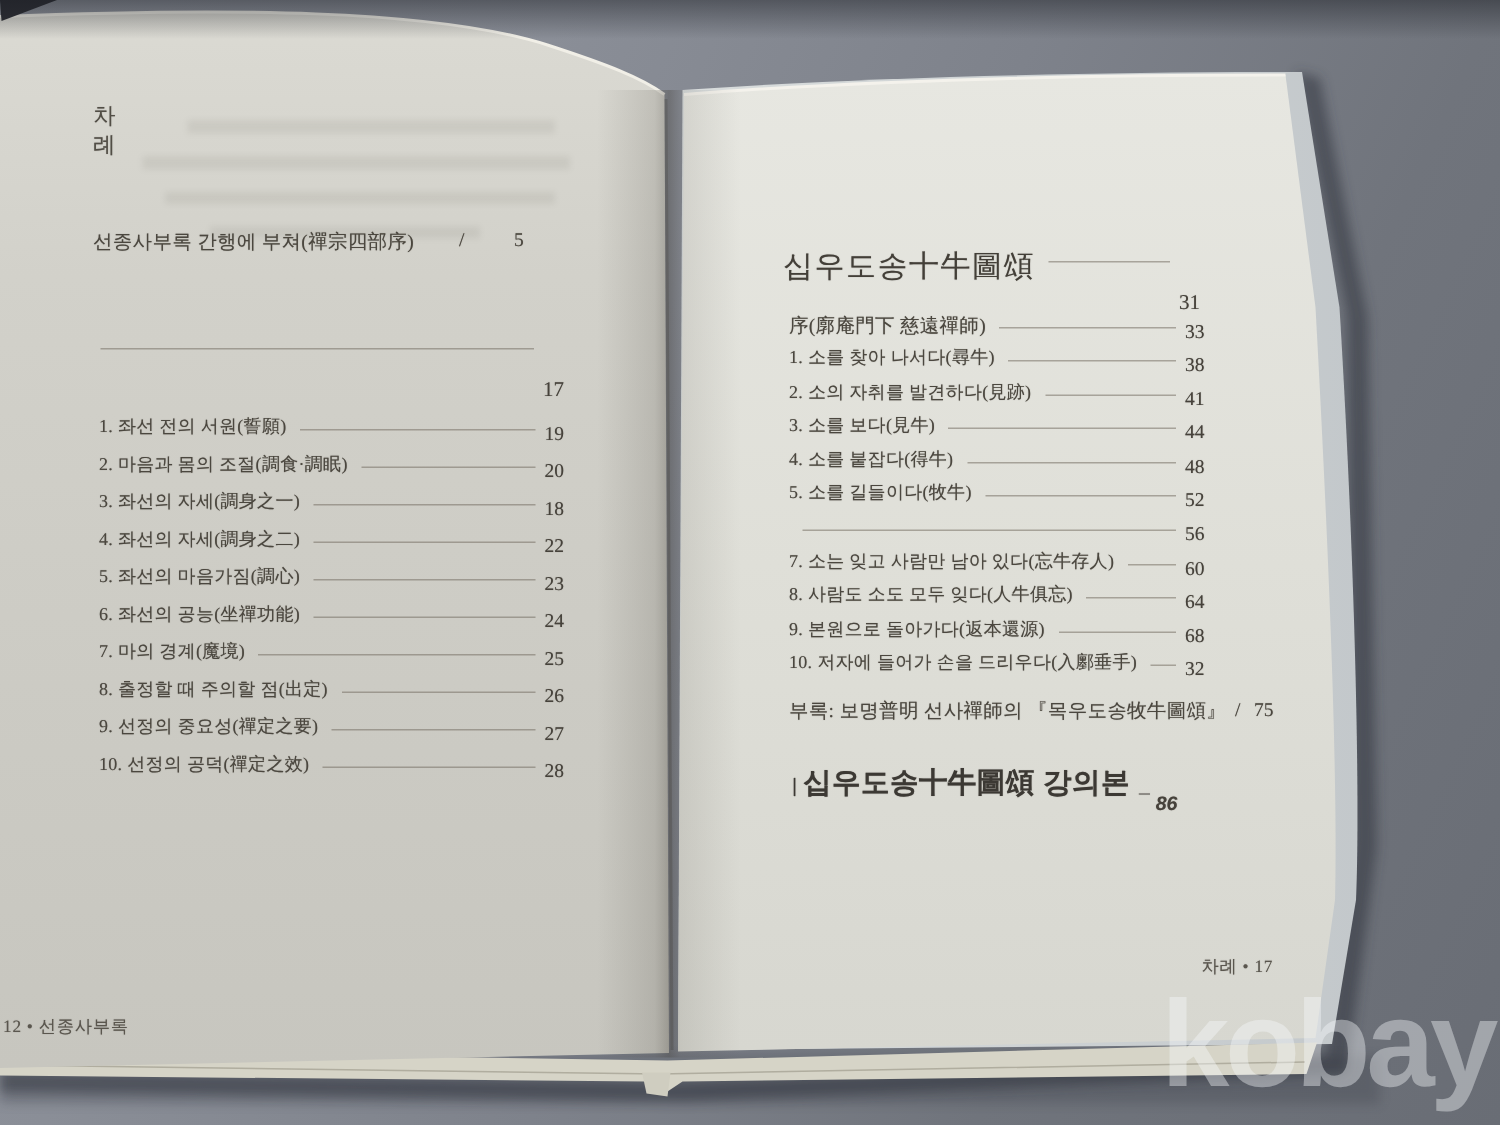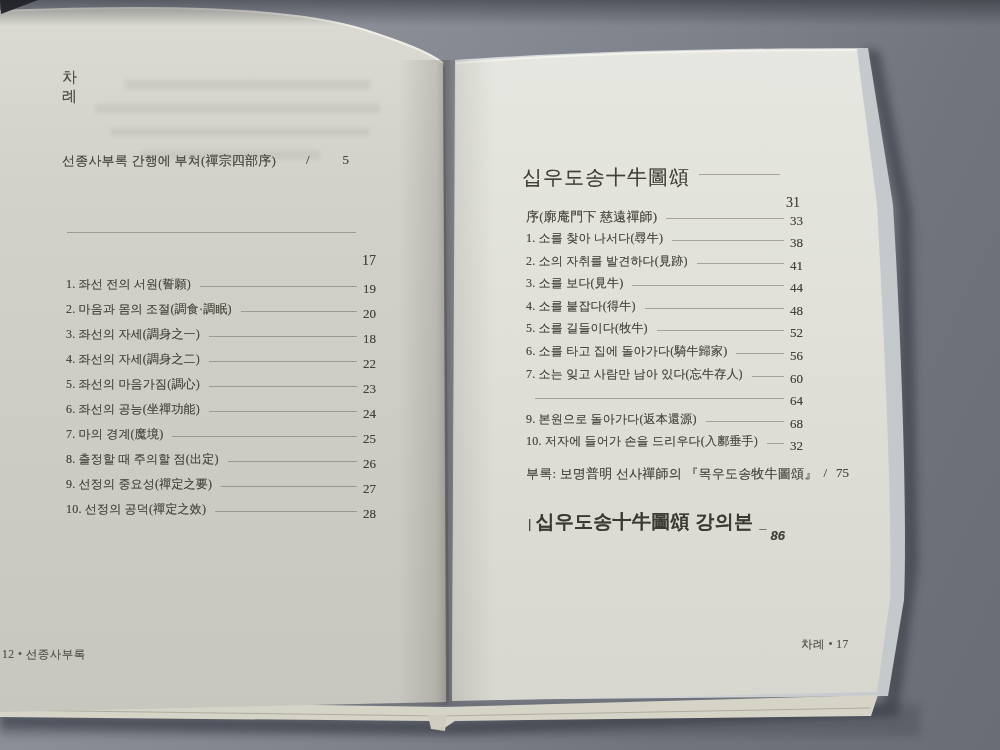--- a/index.html
+++ b/index.html
@@ -162,21 +162,21 @@
       <span class="lbl">9. 선정의 중요성(禪定之要)</span>
       <span class="leader"></span>
       <span class="num">27</span>
     </div>
     <div class="row" style="left:66px;top:501px;width:310px">
       <span class="lbl">10. 선정의 공덕(禪定之效)</span>
       <span class="leader"></span>
       <span class="num">28</span>
     </div>
 
-    <div class="footer" style="left:2px;top:647px">
+    <div class="footer" style="left:2px;top:677px">
       <span>12</span>
       <span>•</span>
       <span>선종사부록</span>
     </div>
   </div>
 
   <div class="pagetext">
     <div class="row h1" style="left:522px;top:164px;width:278px">
       <span class="lbl">십우도송十牛圖頌</span>
       <span class="leader"></span>
@@ -208,30 +208,30 @@
       <span class="lbl">4. 소를 붙잡다(得牛)</span>
       <span class="leader"></span>
       <span class="num">48</span>
     </div>
     <div class="row" style="left:526px;top:320px;width:277px">
       <span class="lbl">5. 소를 길들이다(牧牛)</span>
       <span class="leader"></span>
       <span class="num">52</span>
     </div>
     <div class="row" style="left:526px;top:343px;width:277px">
-      <span class="lbl">6. 소를 타고 집에 돌아가다(騎牛歸家)</span>
       <span class="leader"></span>
       <span class="num">56</span>
     </div>
     <div class="row" style="left:526px;top:366px;width:277px">
       <span class="lbl">7. 소는 잊고 사람만 남아 있다(忘牛存人)</span>
       <span class="leader"></span>
       <span class="num">60</span>
     </div>
     <div class="row" style="left:526px;top:388px;width:277px">
+      <span class="lbl">8. 사람도 소도 모두 잊다(人牛俱忘)</span>
       <span class="leader"></span>
       <span class="num">64</span>
     </div>
     <div class="row" style="left:526px;top:411px;width:277px">
       <span class="lbl">9. 본원으로 돌아가다(返本還源)</span>
       <span class="leader"></span>
       <span class="num">68</span>
     </div>
     <div class="row" style="left:526px;top:433px;width:277px">
       <span class="lbl">10. 저자에 들어가 손을 드리우다(入鄽垂手)</span>
@@ -252,13 +252,14 @@
       <span class="num">86</span>
     </div>
 
     <div class="footer" style="left:801px;top:637px">
       <span>차례</span>
       <span>•</span>
       <span>17</span>
     </div>
   </div>
 
+  <div class="watermark">kobay</div>
 </div>
 
 </body></html>

